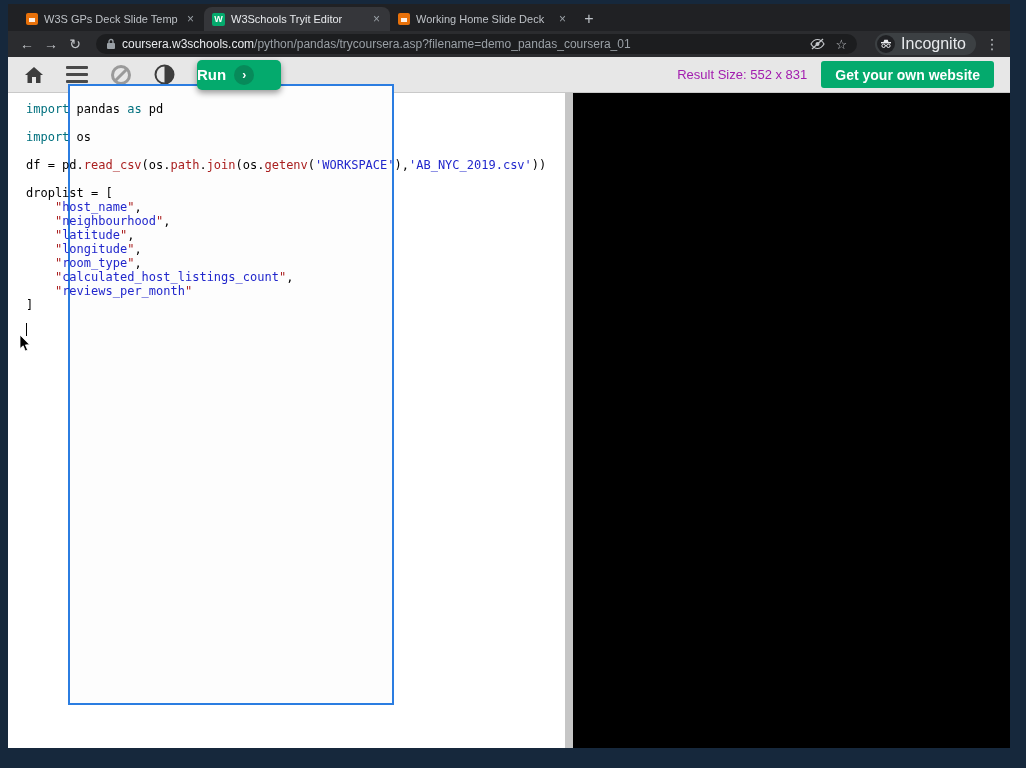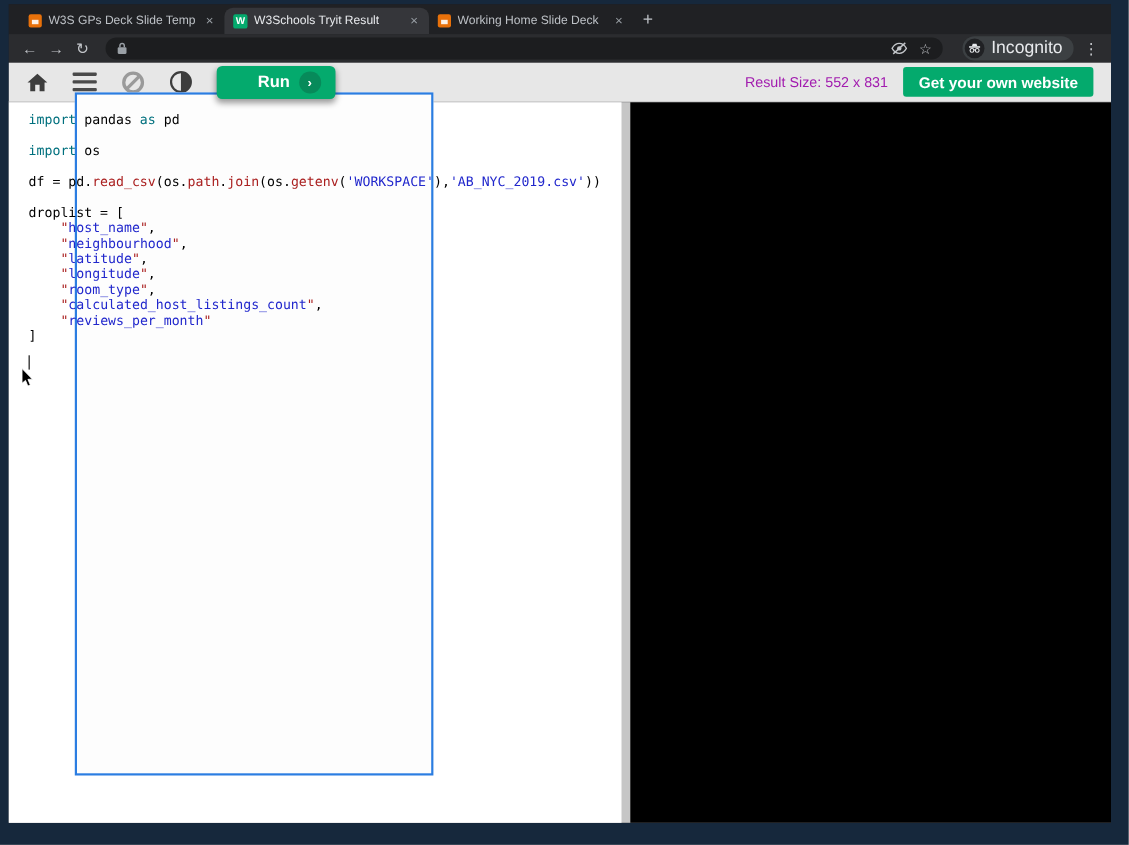--- a/index.html
+++ b/index.html
@@ -38,22 +38,22 @@
   .incog-circle{width:18px;height:18px;border-radius:50%;background:#202124;display:flex;align-items:center;justify-content:center;}
   .menu-dots{color:#c2c5c9;font-size:14px;width:20px;text-align:center;margin-left:4px;}
 
   
   .toolbar{position:relative;height:36px;background:#e7e7e7;border-bottom:1px solid #c9c9c9;
            display:flex;align-items:center;padding:0 16px;box-sizing:border-box;}
   .tool-icon{margin-right:22px;display:flex;align-items:center;justify-content:center;}
   .burger{display:flex;flex-direction:column;gap:4px;}
   .burger div{width:22px;height:3px;background:#4a4a4a;border-radius:1px;}
   .run-btn{position:relative;z-index:5;width:84px;height:30px;background:#04aa6d;border-radius:5px;
-           color:#fff;font-size:15px;font-weight:bold;display:flex;align-items:center;justify-content:center;
-           gap:8px;box-shadow:0 3px 6px rgba(0,0,0,.4);cursor:pointer;padding-left:24px;}
+           color:#fff;font-size:15px;font-weight:bold;display:flex;align-items:center;
+           gap:8px;box-shadow:0 3px 6px rgba(0,0,0,.4);cursor:pointer;}
   .run-circle{width:20px;height:20px;border-radius:50%;background:#078a5a;display:flex;align-items:center;
               justify-content:center;font-size:12px;font-weight:bold;}
   .result-size{margin-left:auto;color:#a21caf;font-size:13px;}
   .cta-btn{height:27px;margin-left:14px;padding:0 14px;background:#04aa6d;border-radius:3px;color:#fff;
            font-size:14px;font-weight:bold;display:flex;align-items:center;cursor:pointer;}
 
   
   .content{position:absolute;top:89px;left:0;right:0;bottom:0;background:#c6c6c6;}
   .editor{position:absolute;left:0;top:0;bottom:0;width:557px;background:#ffffff;}
   .resultpane{position:absolute;left:565px;right:0;top:0;bottom:0;background:#000;}
@@ -77,40 +77,41 @@
 <div class="window">
 
   <div class="tabbar">
     <div class="tab">
       <span class="fav-slides"></span>
       <span class="title">W3S GPs Deck Slide Temp</span>
       <span class="close">×</span>
     </div>
     <div class="tab active">
       <span class="fav-w3">W</span>
-      <span class="title">W3Schools Tryit Result</span>
+      <span class="title">W3Schools Tryit Editor</span>
       <span class="close">×</span>
     </div>
     <div class="tab">
       <span class="fav-slides"></span>
       <span class="title">Working Home Slide Deck</span>
       <span class="close">×</span>
     </div>
     <div class="newtab">+</div>
   </div>
 
   <div class="navbar">
     <span class="nav-icon">←</span>
     <span class="nav-icon">→</span>
     <span class="nav-icon">↻</span>
     <div class="urlbar">
       <svg width="10" height="12" viewBox="0 0 10 12">
         <rect x="1" y="5" width="8" height="6" rx="1" fill="#9aa0a6"></rect>
         <path d="M3 5 V3.5 a2 2 0 0 1 4 0 V5" fill="none" stroke="#9aa0a6" stroke-width="1.3"></path>
       </svg>
+      <span class="url-text"><span class="url-domain">coursera.w3schools.com</span><span class="url-path">/python/pandas/trycoursera.asp?filename=demo_pandas_coursera_01</span></span>
       <span class="trailing">
         <svg width="15" height="12" viewBox="0 0 15 12">
           <path d="M1 6 C3 2.5 5 1.5 7.5 1.5 C10 1.5 12 2.5 14 6 C12 9.5 10 10.5 7.5 10.5 C5 10.5 3 9.5 1 6 Z" fill="none" stroke="#c2c5c9" stroke-width="1.2"></path>
           <circle cx="7.5" cy="6" r="2" fill="#c2c5c9"></circle>
           <line x1="2" y1="11" x2="13" y2="1" stroke="#c2c5c9" stroke-width="1.3"></line>
         </svg>
         <span class="star">☆</span>
       </span>
     </div>
     <div class="incog-chip">

